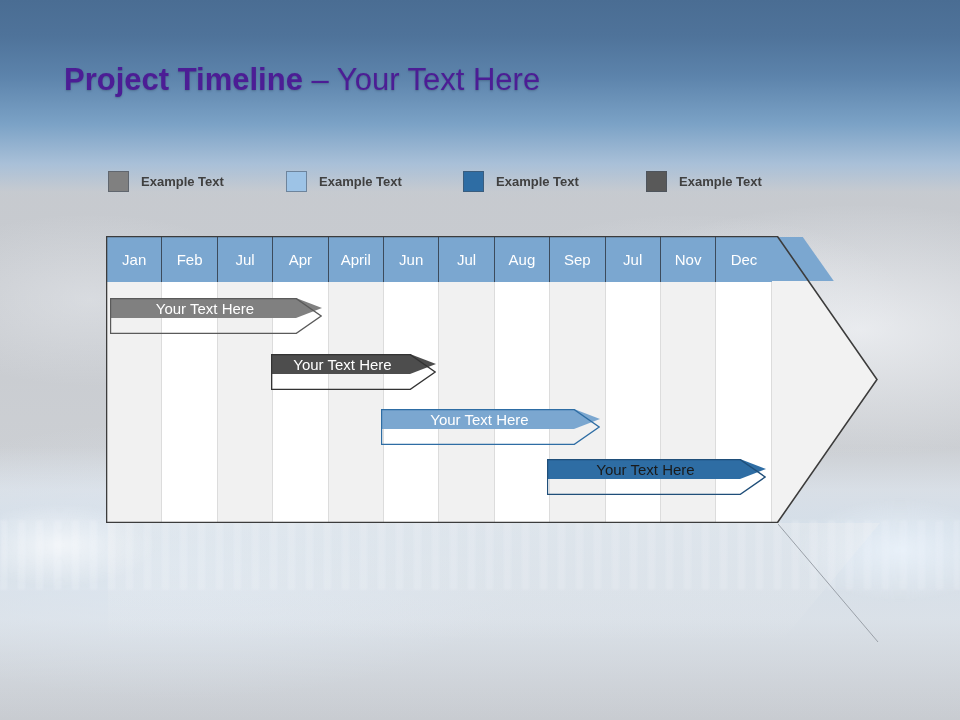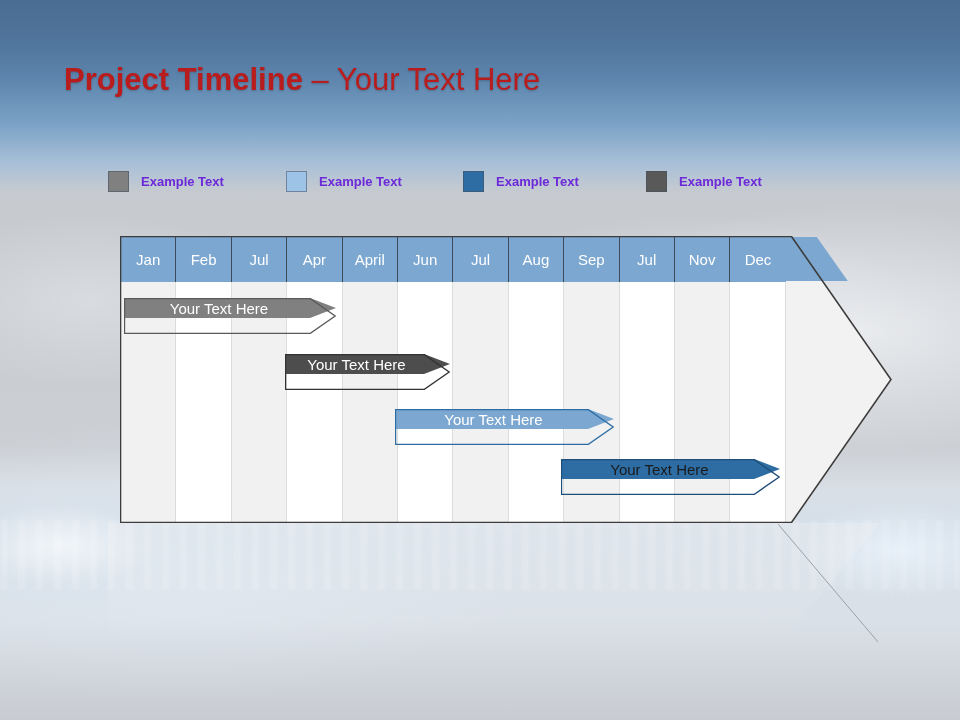--- a/index.html
+++ b/index.html
@@ -69,21 +69,21 @@
       #7ba2c6 62%,
       #a9c0d8 82%,
       rgba(197,203,210,0.35) 96%,
       rgba(200,205,211,0) 100%);
   }
 
   
   .title {
     position:absolute; left:64px; top:60px;
     font-size:31px; line-height:40px;
-    color:#b91c1c;
+    color:#4c1d95;
     white-space:nowrap;
     text-shadow:0 1px 2px rgba(40,60,85,.35);
   }
   .title .strong { font-weight:bold; }
   .title .light  { font-weight:normal; }
 
   
   .legend {
     position:absolute; left:108px; top:170px;
     display:flex; align-items:center;
@@ -91,27 +91,27 @@
   }
   .legend-item { display:flex; align-items:center; }
   .legend-swatch {
     width:21px; height:21px;
     border:1px solid rgba(70,80,95,.55);
     flex:0 0 auto;
   }
   .legend-label {
     margin-left:12px;
     font-size:13px; font-weight:bold;
-    color:#6d28d9;
+    color:#404040;
     white-space:nowrap;
   }
 
   
   .chart-wrap {
-    position:absolute; left:120px; top:236px;
+    position:absolute; left:106px; top:236px;
     width:772px; height:287px;
   }
   .arrow-body {
     position:absolute; left:0; top:0;
     width:772px; height:287px;
     background:#f2f2f2;
     clip-path:polygon(0 0, 672px 0, 772px 143.5px, 672px 287px, 0 287px);
     -webkit-clip-path:polygon(0 0, 672px 0, 772px 143.5px, 672px 287px, 0 287px);
   }
   .arrow-outline {

